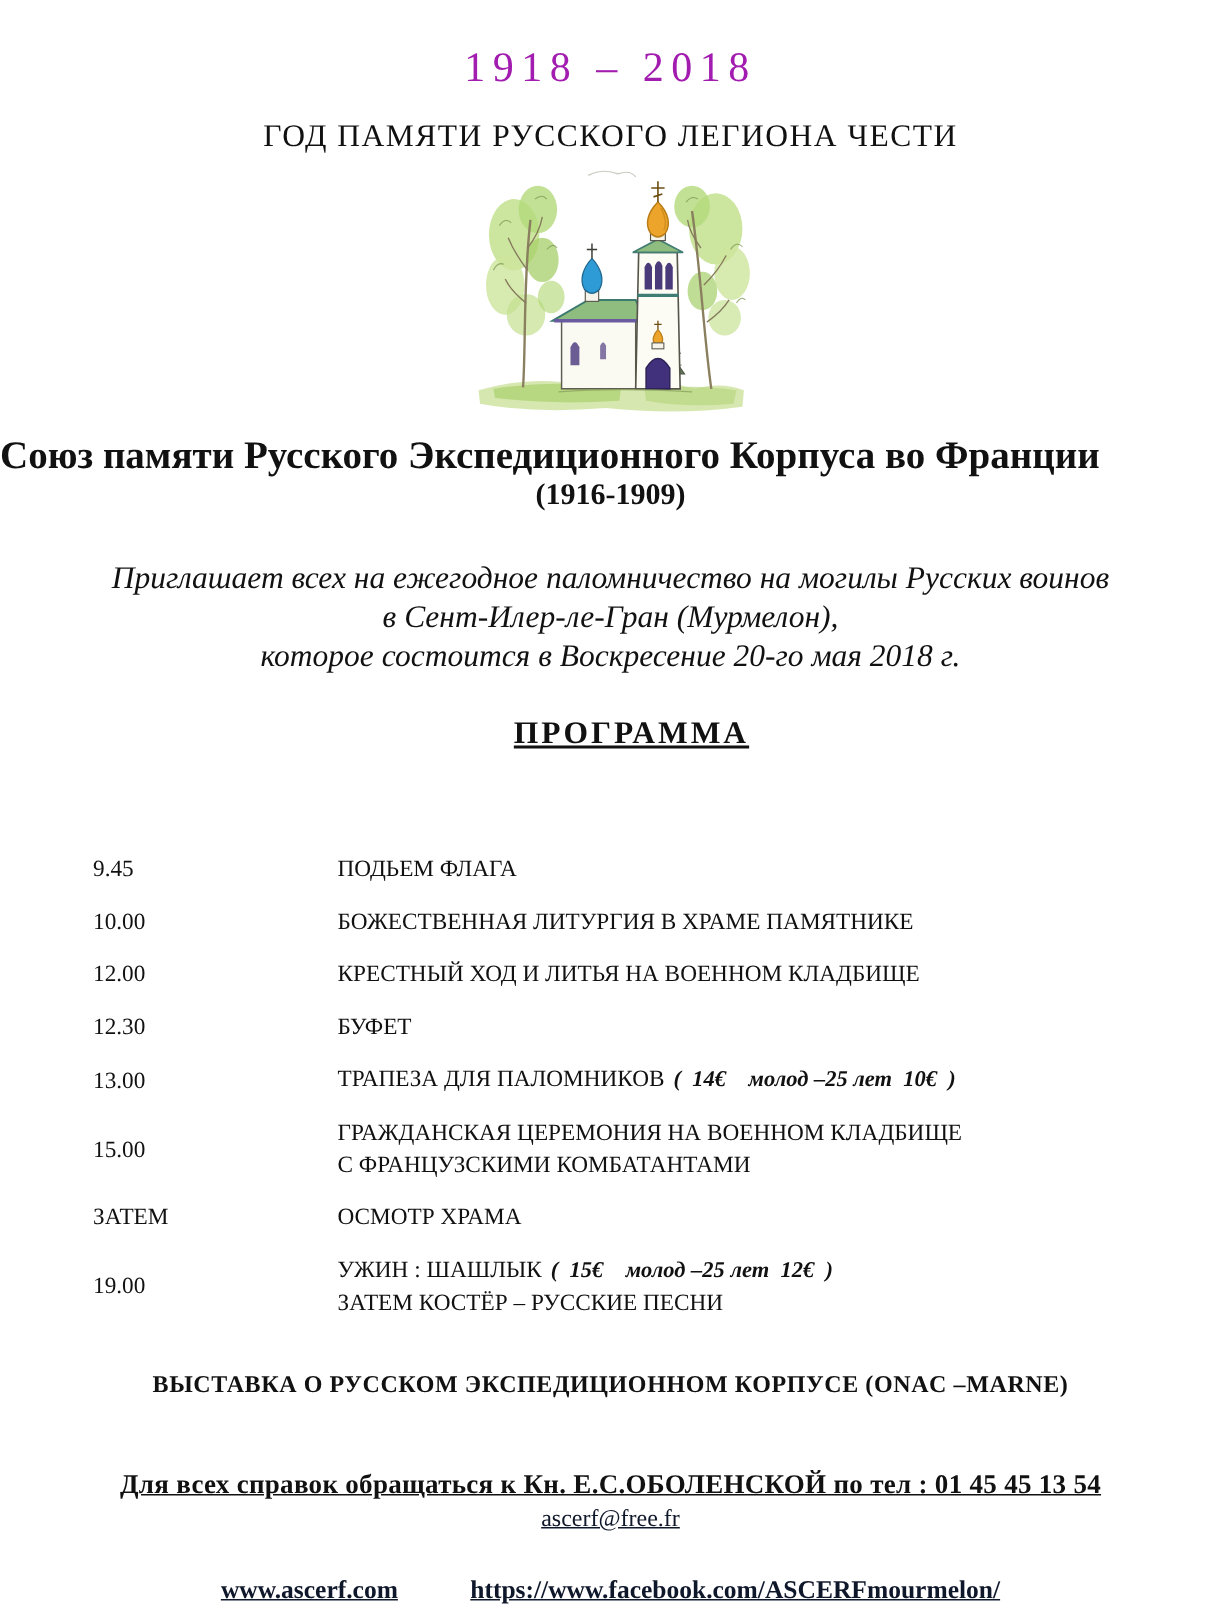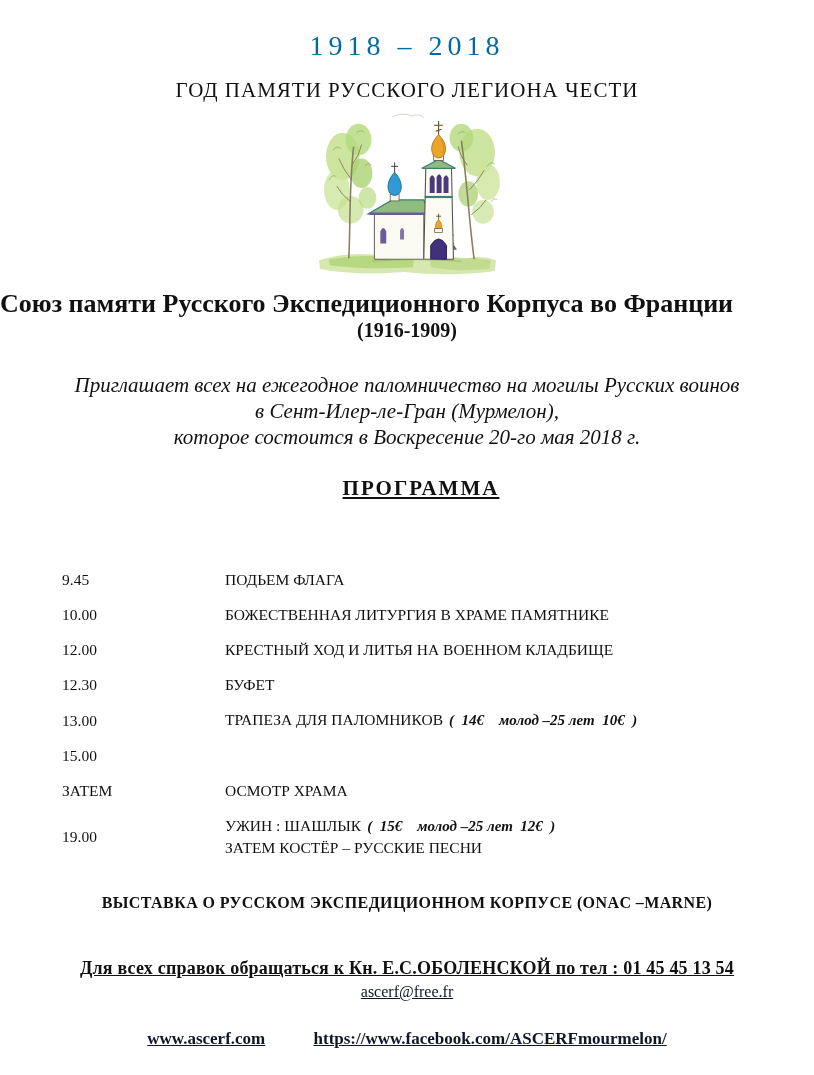--- a/index.html
+++ b/index.html
@@ -11,21 +11,21 @@
     color: #111111;
     overflow: hidden;
   }
   .page { width: 814px; height: 1075px; position: relative; }
 
   .years-title {
     margin-top: 30px;
     text-align: center;
     font-size: 28px;
     letter-spacing: 5px;
-    color: #0369a1;
+    color: #a21caf;
   }
   .memorial-title {
     margin-top: 16px;
     text-align: center;
     font-size: 21px;
     font-weight: normal;
     letter-spacing: 1px;
   }
 
   .illustration-wrap {
@@ -239,20 +239,24 @@
 
     <div class="row">
       <div class="time">13.00</div>
       <div class="desc">
         <span>ТРАПЕЗА ДЛЯ ПАЛОМНИКОВ</span><span class="price">(  14€    молод –25 лет  10€  )</span>
       </div>
     </div>
 
     <div class="row">
       <div class="time">15.00</div>
+      <div class="desc">
+        <div>ГРАЖДАНСКАЯ ЦЕРЕМОНИЯ НА ВОЕННОМ КЛАДБИЩЕ</div>
+        <div>С ФРАНЦУЗСКИМИ КОМБАТАНТАМИ</div>
+      </div>
     </div>
 
     <div class="row">
       <div class="time">ЗАТЕМ</div>
       <div class="desc"><span>ОСМОТР ХРАМА</span></div>
     </div>
 
     <div class="row">
       <div class="time">19.00</div>
       <div class="desc">

